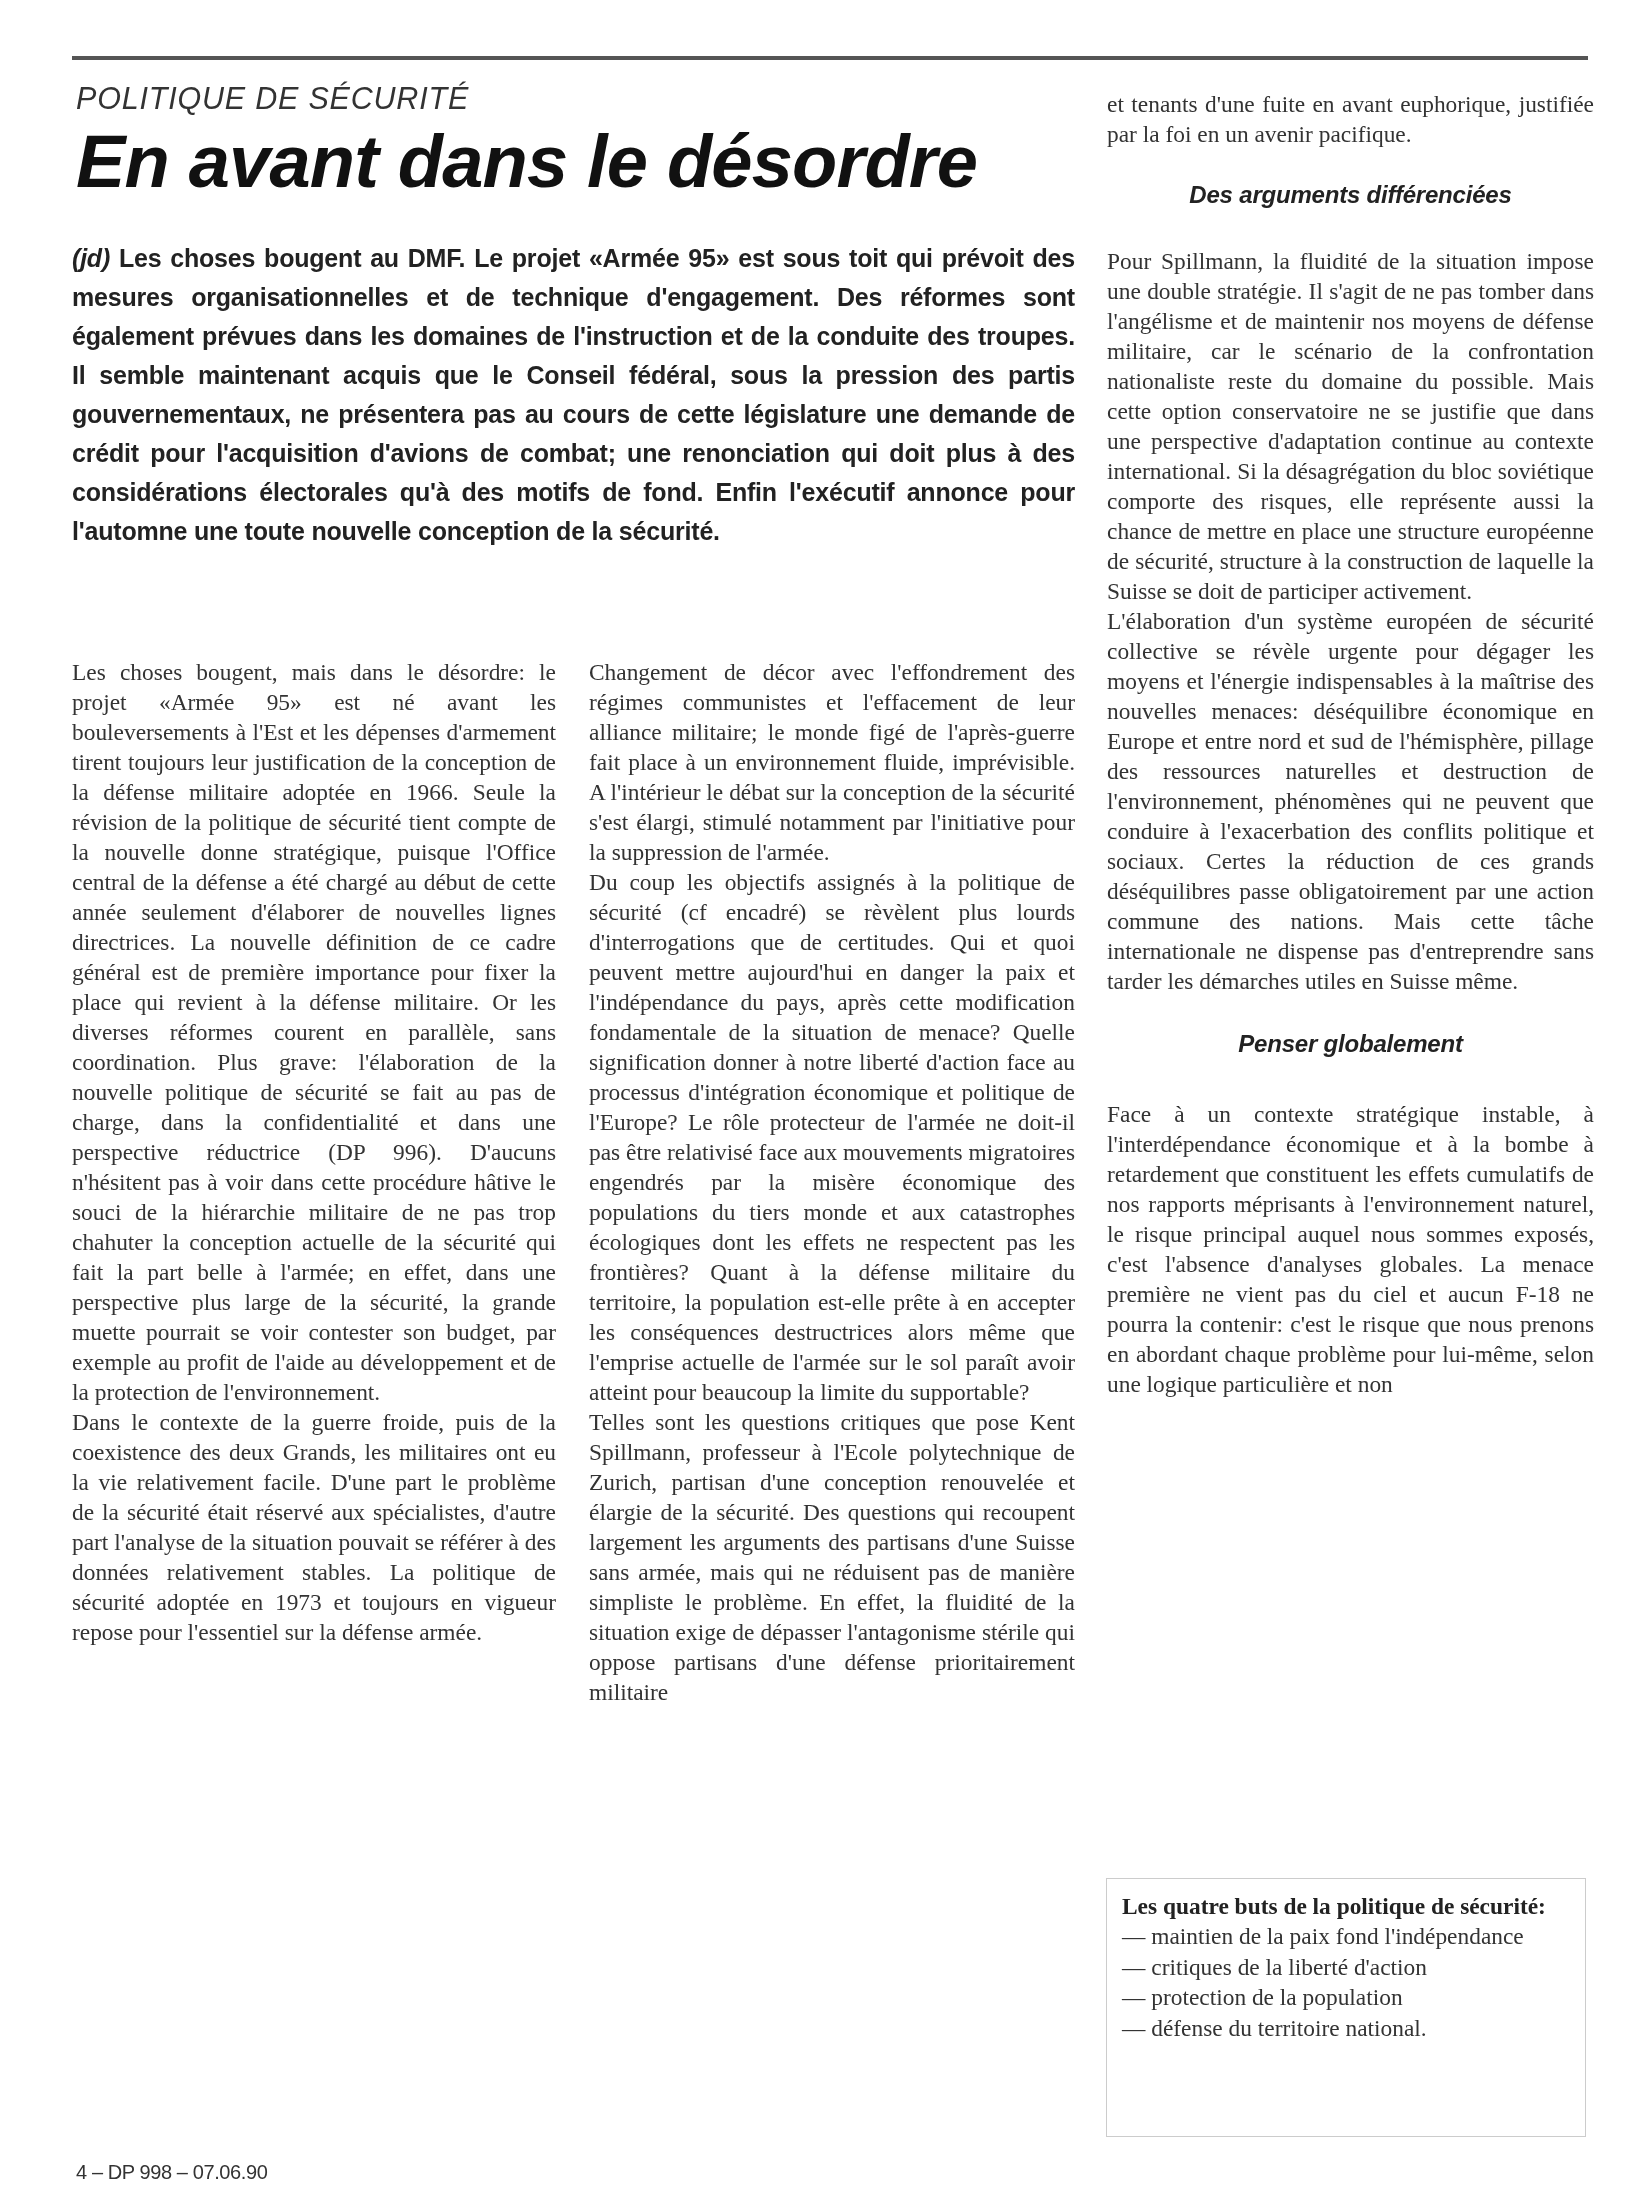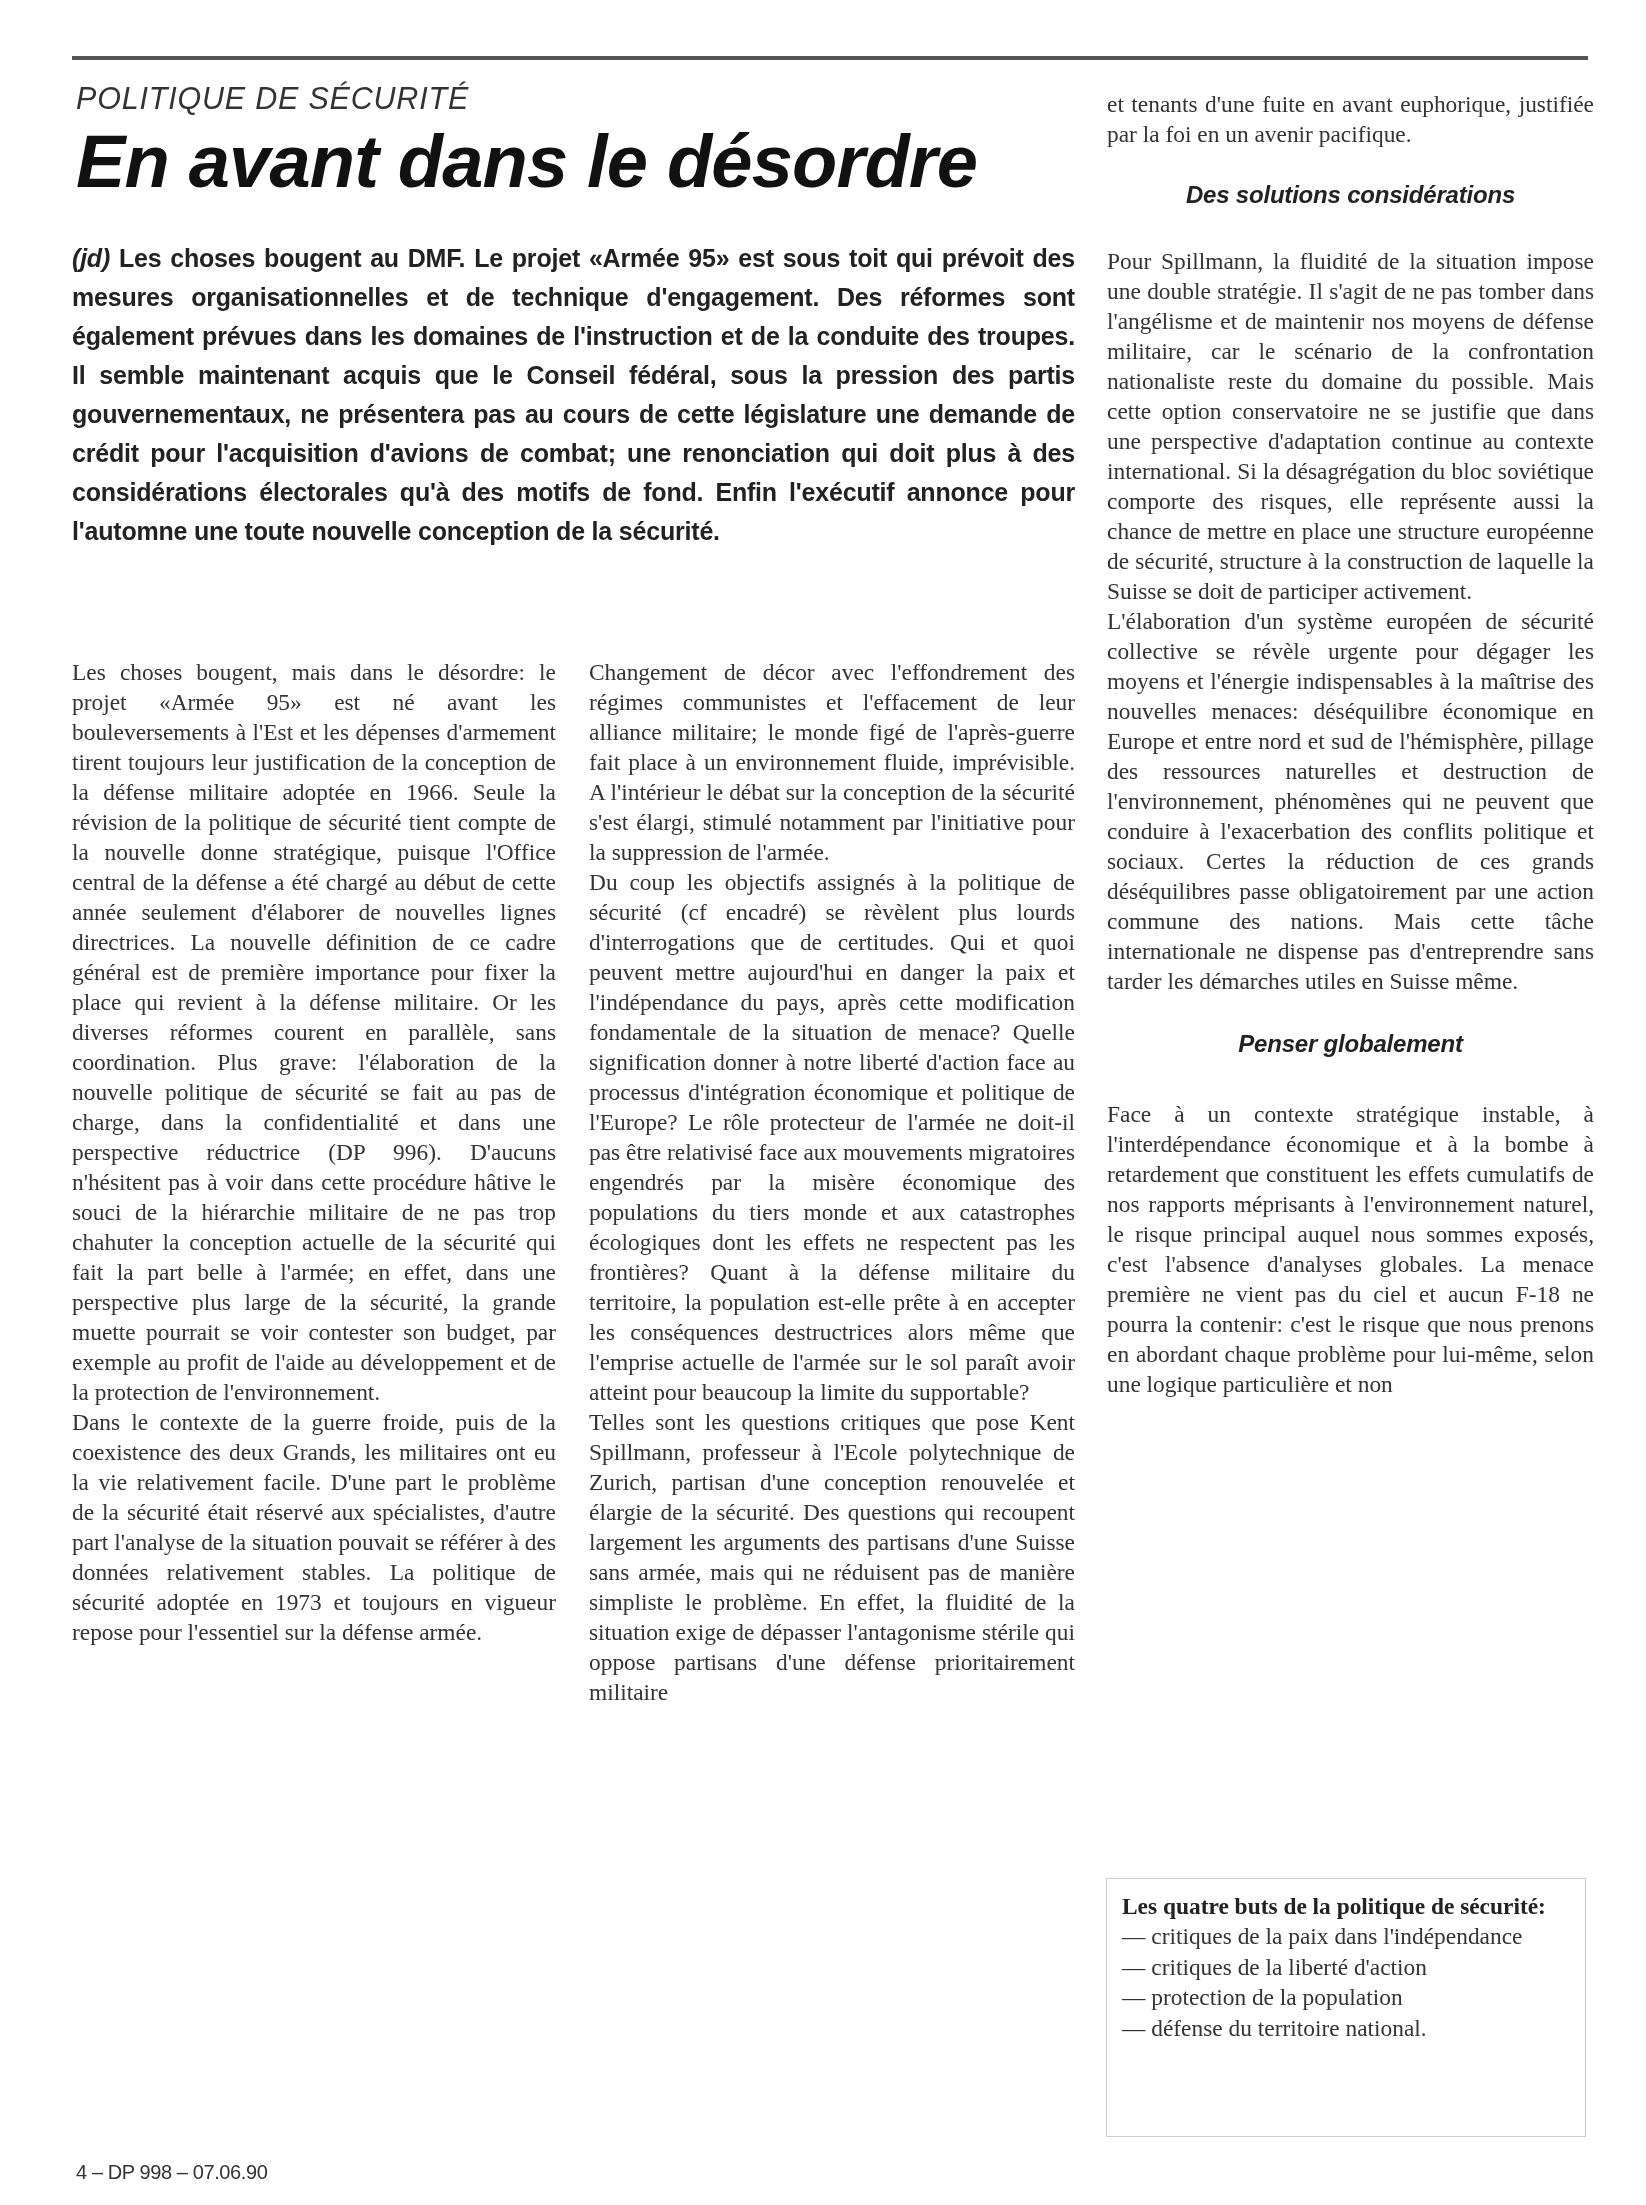--- a/index.html
+++ b/index.html
@@ -40,31 +40,31 @@
 </div>
 
 <div class="col col2">
   <p>Changement de décor avec l'effondrement des régimes communistes et l'effacement de leur alliance militaire; le monde figé de l'après-guerre fait place à un environnement fluide, imprévisible. A l'intérieur le débat sur la conception de la sécurité s'est élargi, stimulé notamment par l'initiative pour la suppression de l'armée.</p>
   <p>Du coup les objectifs assignés à la politique de sécurité (cf encadré) se rèvèlent plus lourds d'interrogations que de certitudes. Qui et quoi peuvent mettre aujourd'hui en danger la paix et l'indépendance du pays, après cette modification fondamentale de la situation de menace? Quelle signification donner à notre liberté d'action face au processus d'intégration économique et politique de l'Europe? Le rôle protecteur de l'armée ne doit-il pas être relativisé face aux mouvements migratoires engendrés par la misère économique des populations du tiers monde et aux catastrophes écologiques dont les effets ne respectent pas les frontières? Quant à la défense militaire du territoire, la population est-elle prête à en accepter les conséquences destructrices alors même que l'emprise actuelle de l'armée sur le sol paraît avoir atteint pour beaucoup la limite du supportable?</p>
   <p>Telles sont les questions critiques que pose Kent Spillmann, professeur à l'Ecole polytechnique de Zurich, partisan d'une conception renouvelée et élargie de la sécurité. Des questions qui recoupent largement les arguments des partisans d'une Suisse sans armée, mais qui ne réduisent pas de manière simpliste le problème. En effet, la fluidité de la situation exige de dépasser l'antagonisme stérile qui oppose partisans d'une défense prioritairement militaire</p>
 </div>
 
 <div class="col col3">
   <p>et tenants d'une fuite en avant euphorique, justifiée par la foi en un avenir pacifique.</p>
-  <div class="subhead first">Des solutions considérations</div>
+  <div class="subhead first">Des arguments différenciées</div>
   <p>Pour Spillmann, la fluidité de la situation impose une double stratégie. Il s'agit de ne pas tomber dans l'angélisme et de maintenir nos moyens de défense militaire, car le scénario de la confrontation nationaliste reste du domaine du possible. Mais cette option conservatoire ne se justifie que dans une perspective d'adaptation continue au contexte international. Si la désagrégation du bloc soviétique comporte des risques, elle représente aussi la chance de mettre en place une structure européenne de sécurité, structure à la construction de laquelle la Suisse se doit de participer activement.</p>
   <p>L'élaboration d'un système européen de sécurité collective se révèle urgente pour dégager les moyens et l'énergie indispensables à la maîtrise des nouvelles menaces: déséquilibre économique en Europe et entre nord et sud de l'hémisphère, pillage des ressources naturelles et destruction de l'environnement, phénomènes qui ne peuvent que conduire à l'exacerbation des conflits politique et sociaux. Certes la réduction de ces grands déséquilibres passe obligatoirement par une action commune des nations. Mais cette tâche internationale ne dispense pas d'entreprendre sans tarder les démarches utiles en Suisse même.</p>
   <div class="subhead">Penser globalement</div>
   <p>Face à un contexte stratégique instable, à l'interdépendance économique et à la bombe à retardement que constituent les effets cumulatifs de nos rapports méprisants à l'environnement naturel, le risque principal auquel nous sommes exposés, c'est l'absence d'analyses globales. La menace première ne vient pas du ciel et aucun F-18 ne pourra la contenir: c'est le risque que nous prenons en abordant chaque problème pour lui-même, selon une logique particulière et non</p>
 </div>
 
 <div class="box">
   <div class="box-title">Les quatre buts de la politique de sécurité:</div>
   <ul>
-    <li>critiques de la paix dans l'indépendance</li>
+    <li>maintien de la paix fond l'indépendance</li>
     <li>critiques de la liberté d'action</li>
     <li>protection de la population</li>
     <li>défense du territoire national.</li>
   </ul>
 </div>
 
 <div class="footer">4 – DP 998 – 07.06.90</div>
 
 
 </body></html>

